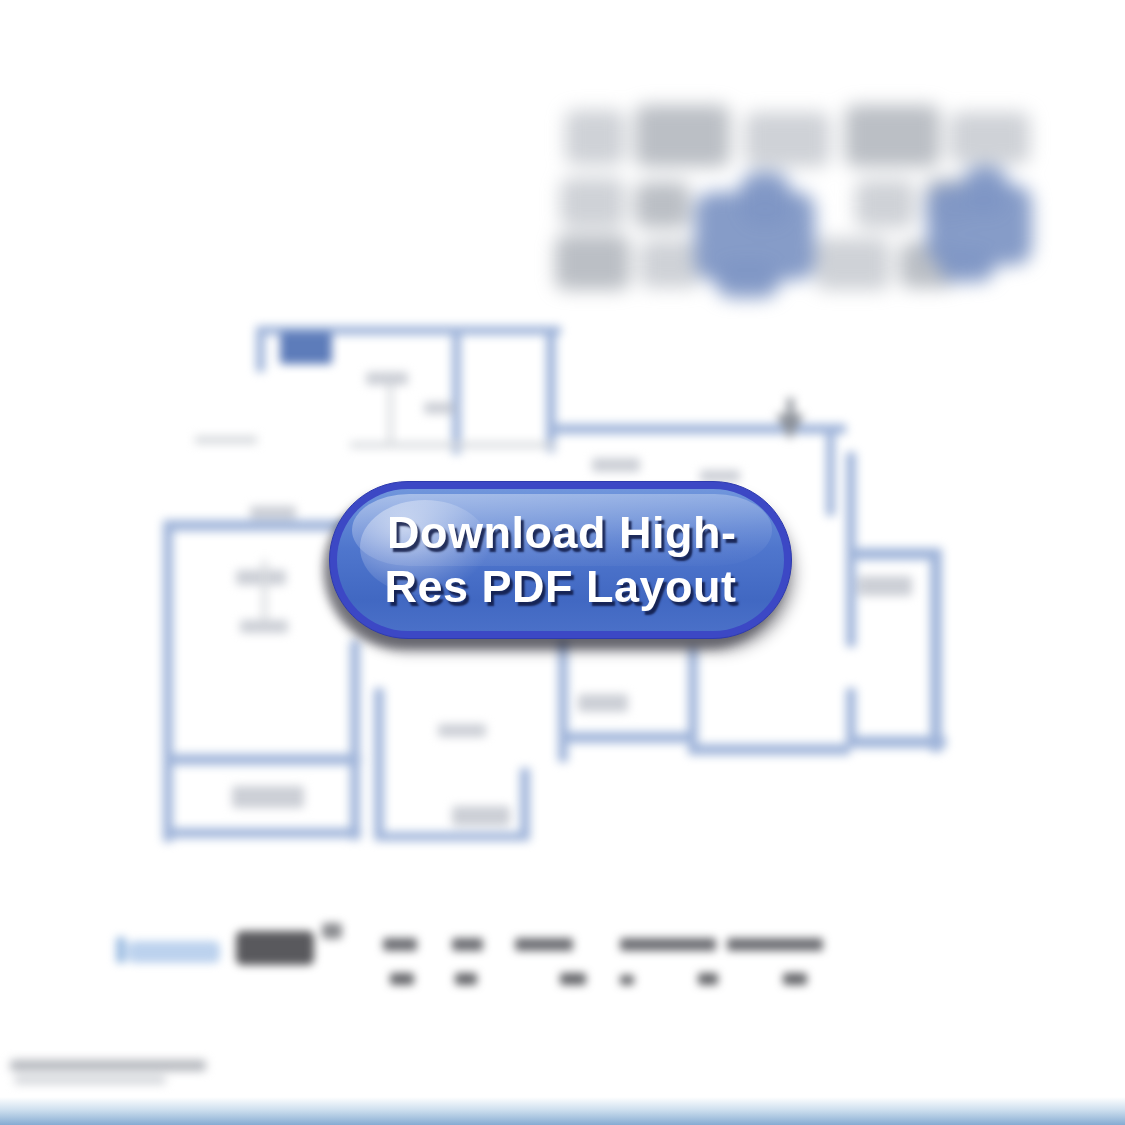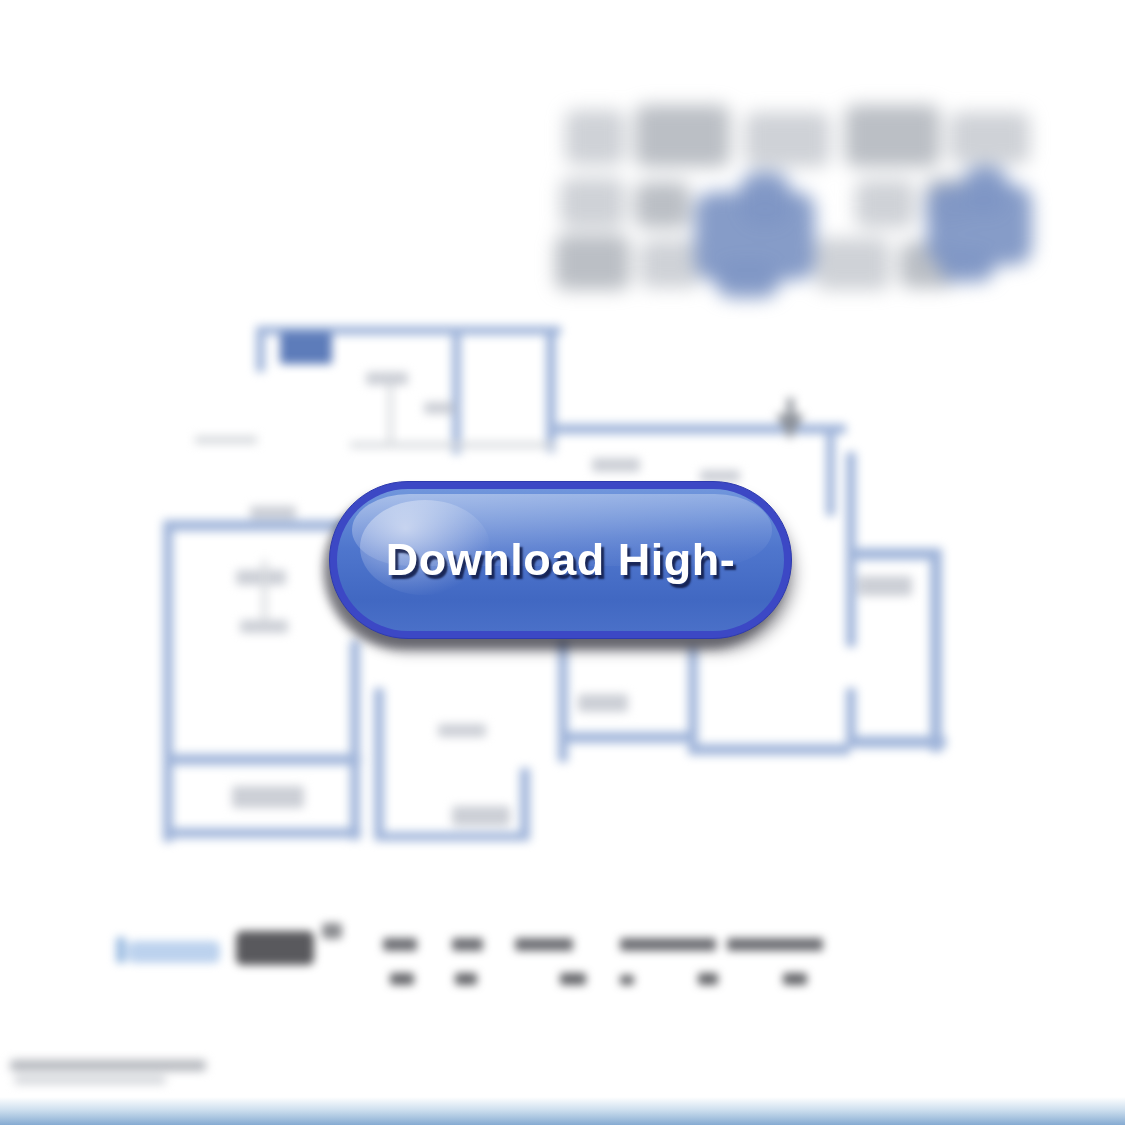--- a/index.html
+++ b/index.html
@@ -154,20 +154,21 @@
     <div class="plabel" style="left:578px;top:404px;width:50px;height:18px;"></div>
     <div class="plabel" style="left:438px;top:434px;width:48px;height:13px;"></div>
     <div class="plabel" style="left:452px;top:516px;width:58px;height:20px;"></div>
   </div>
 
   <a class="abs download-btn" href="#" style="--ring: #3c48c5; --fill-top: #7096dc; --fill-mid: #4f76cd; --fill-bottom: #4168c2; --btn-text: #ffffff;">
     <span class="btn-gloss"></span>
     <span class="btn-gloss2"></span>
     <span class="btn-text">
       <span class="btn-line">Download High-</span>
+      <span class="btn-line">Res PDF Layout</span>
     </span>
   </a>
 
   <div class="abs spec-row">
     <div class="blue-tick" style="left:16px;top:22px;width:10px;height:26px;"></div>
     <div class="blue-label" style="left:28px;top:26px;width:92px;height:22px;"></div>
     <div class="dark-blob" style="left:136px;top:16px;width:78px;height:34px;"></div>
     <div class="sup-blob" style="left:222px;top:8px;width:20px;height:16px;"></div>
     <div class="hcell" style="left:283px;top:23px;width:34px;"></div>
     <div class="hcell" style="left:352px;top:23px;width:31px;"></div>

